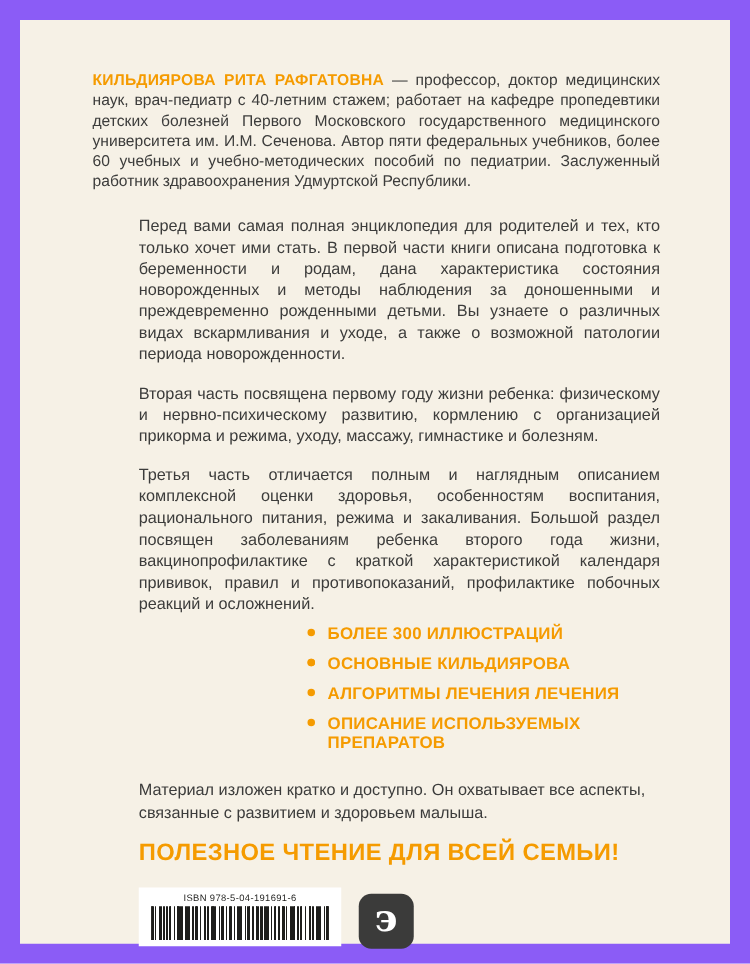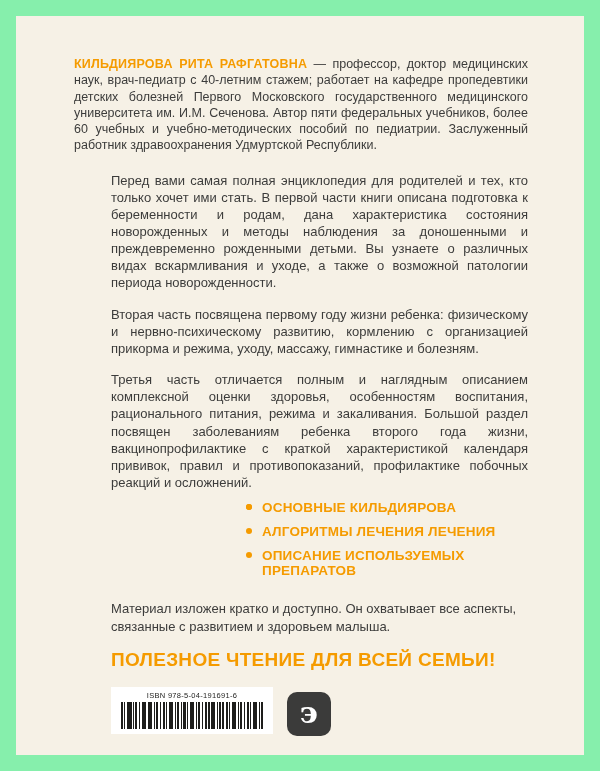--- a/index.html
+++ b/index.html
@@ -1,17 +1,17 @@
 <!DOCTYPE html>
 <html><head>
 <meta charset="utf-8">
 <style>
   html,body{margin:0;padding:0;background:#ffffff;}
   body{font-family:"Liberation Sans", sans-serif; -webkit-font-smoothing:antialiased;}
-  .cover{position:relative;width:600px;height:771px;background:#86efac;overflow:hidden;}
+  .cover{position:relative;width:600px;height:771px;background:#8b5cf6;overflow:hidden;}
   .inner{position:absolute;left:16px;top:16px;right:16px;bottom:16px;background:#f6f1e6;
          box-sizing:border-box;padding:40px 56px 0 58px;}
   .bio{font-size:12.5px;line-height:1.30;color:#3c3c3b;text-align:justify;margin:0 0 18px 0;}
   .bio .author-name{color:#f59b00;font-weight:bold;letter-spacing:0.2px;}
   .para{font-size:13px;line-height:1.32;color:#3c3c3b;text-align:justify;
         margin:0 0 14px 37px;}
   .para.last{margin-bottom:8px;}
   .bullets{list-style:none;margin:0 0 22px 172px;padding:0;}
   .bullets li{position:relative;padding-left:16px;margin-bottom:9px;
         font-size:13.5px;font-weight:bold;color:#f59b00;letter-spacing:0.2px;}
@@ -44,20 +44,21 @@
 
     <p class="bio"><span class="author-name">КИЛЬДИЯРОВА РИТА РАФГАТОВНА</span><span> — профессор, доктор медицинских наук, врач-педиатр с 40-летним стажем; работает на кафедре пропедевтики детских болезней Первого Московского государственного медицинского университета им. И.М. Сеченова. Автор пяти федеральных учебников, более 60 учебных и учебно-методических пособий по педиатрии. Заслуженный работник здравоохранения Удмуртской Республики.</span></p>
 
     <p class="para">Перед вами самая полная энциклопедия для родителей и тех, кто только хочет ими стать. В первой части книги описана подготовка к беременности и родам, дана характеристика состояния новорожденных и методы наблюдения за доношенными и преждевременно рожденными детьми. Вы узнаете о различных видах вскармливания и уходе, а также о возможной патологии периода новорожденности.</p>
 
     <p class="para">Вторая часть посвящена первому году жизни ребенка: физическому и нервно-психическому развитию, кормлению с организацией прикорма и режима, уходу, массажу, гимнастике и болезням.</p>
 
     <p class="para last">Третья часть отличается полным и наглядным описанием комплексной оценки здоровья, особенностям воспитания, рационального питания, режима и закаливания. Большой раздел посвящен заболеваниям ребенка второго года жизни, вакцинопрофилактике с краткой характеристикой календаря прививок, правил и противопоказаний, профилактике побочных реакций и осложнений.</p>
 
     <ul class="bullets">
+      <li><span class="dot"></span><span>БОЛЕЕ 300 ИЛЛЮСТРАЦИЙ</span></li>
       <li><span class="dot"></span></li>
       <li><span class="dot"></span><span>ОСНОВНЫЕ КИЛЬДИЯРОВА</span></li>
       <li><span class="dot"></span><span>АЛГОРИТМЫ ЛЕЧЕНИЯ ЛЕЧЕНИЯ</span></li>
       <li><span class="dot"></span><span>ОПИСАНИЕ ИСПОЛЬЗУЕМЫХ ПРЕПАРАТОВ</span></li>
     </ul>
 
     <p class="closing">Материал изложен кратко и доступно. Он охватывает все аспекты, связанные с развитием и здоровьем малыша.</p>
 
     <p class="headline">ПОЛЕЗНОЕ ЧТЕНИЕ ДЛЯ ВСЕЙ СЕМЬИ!</p>
 

